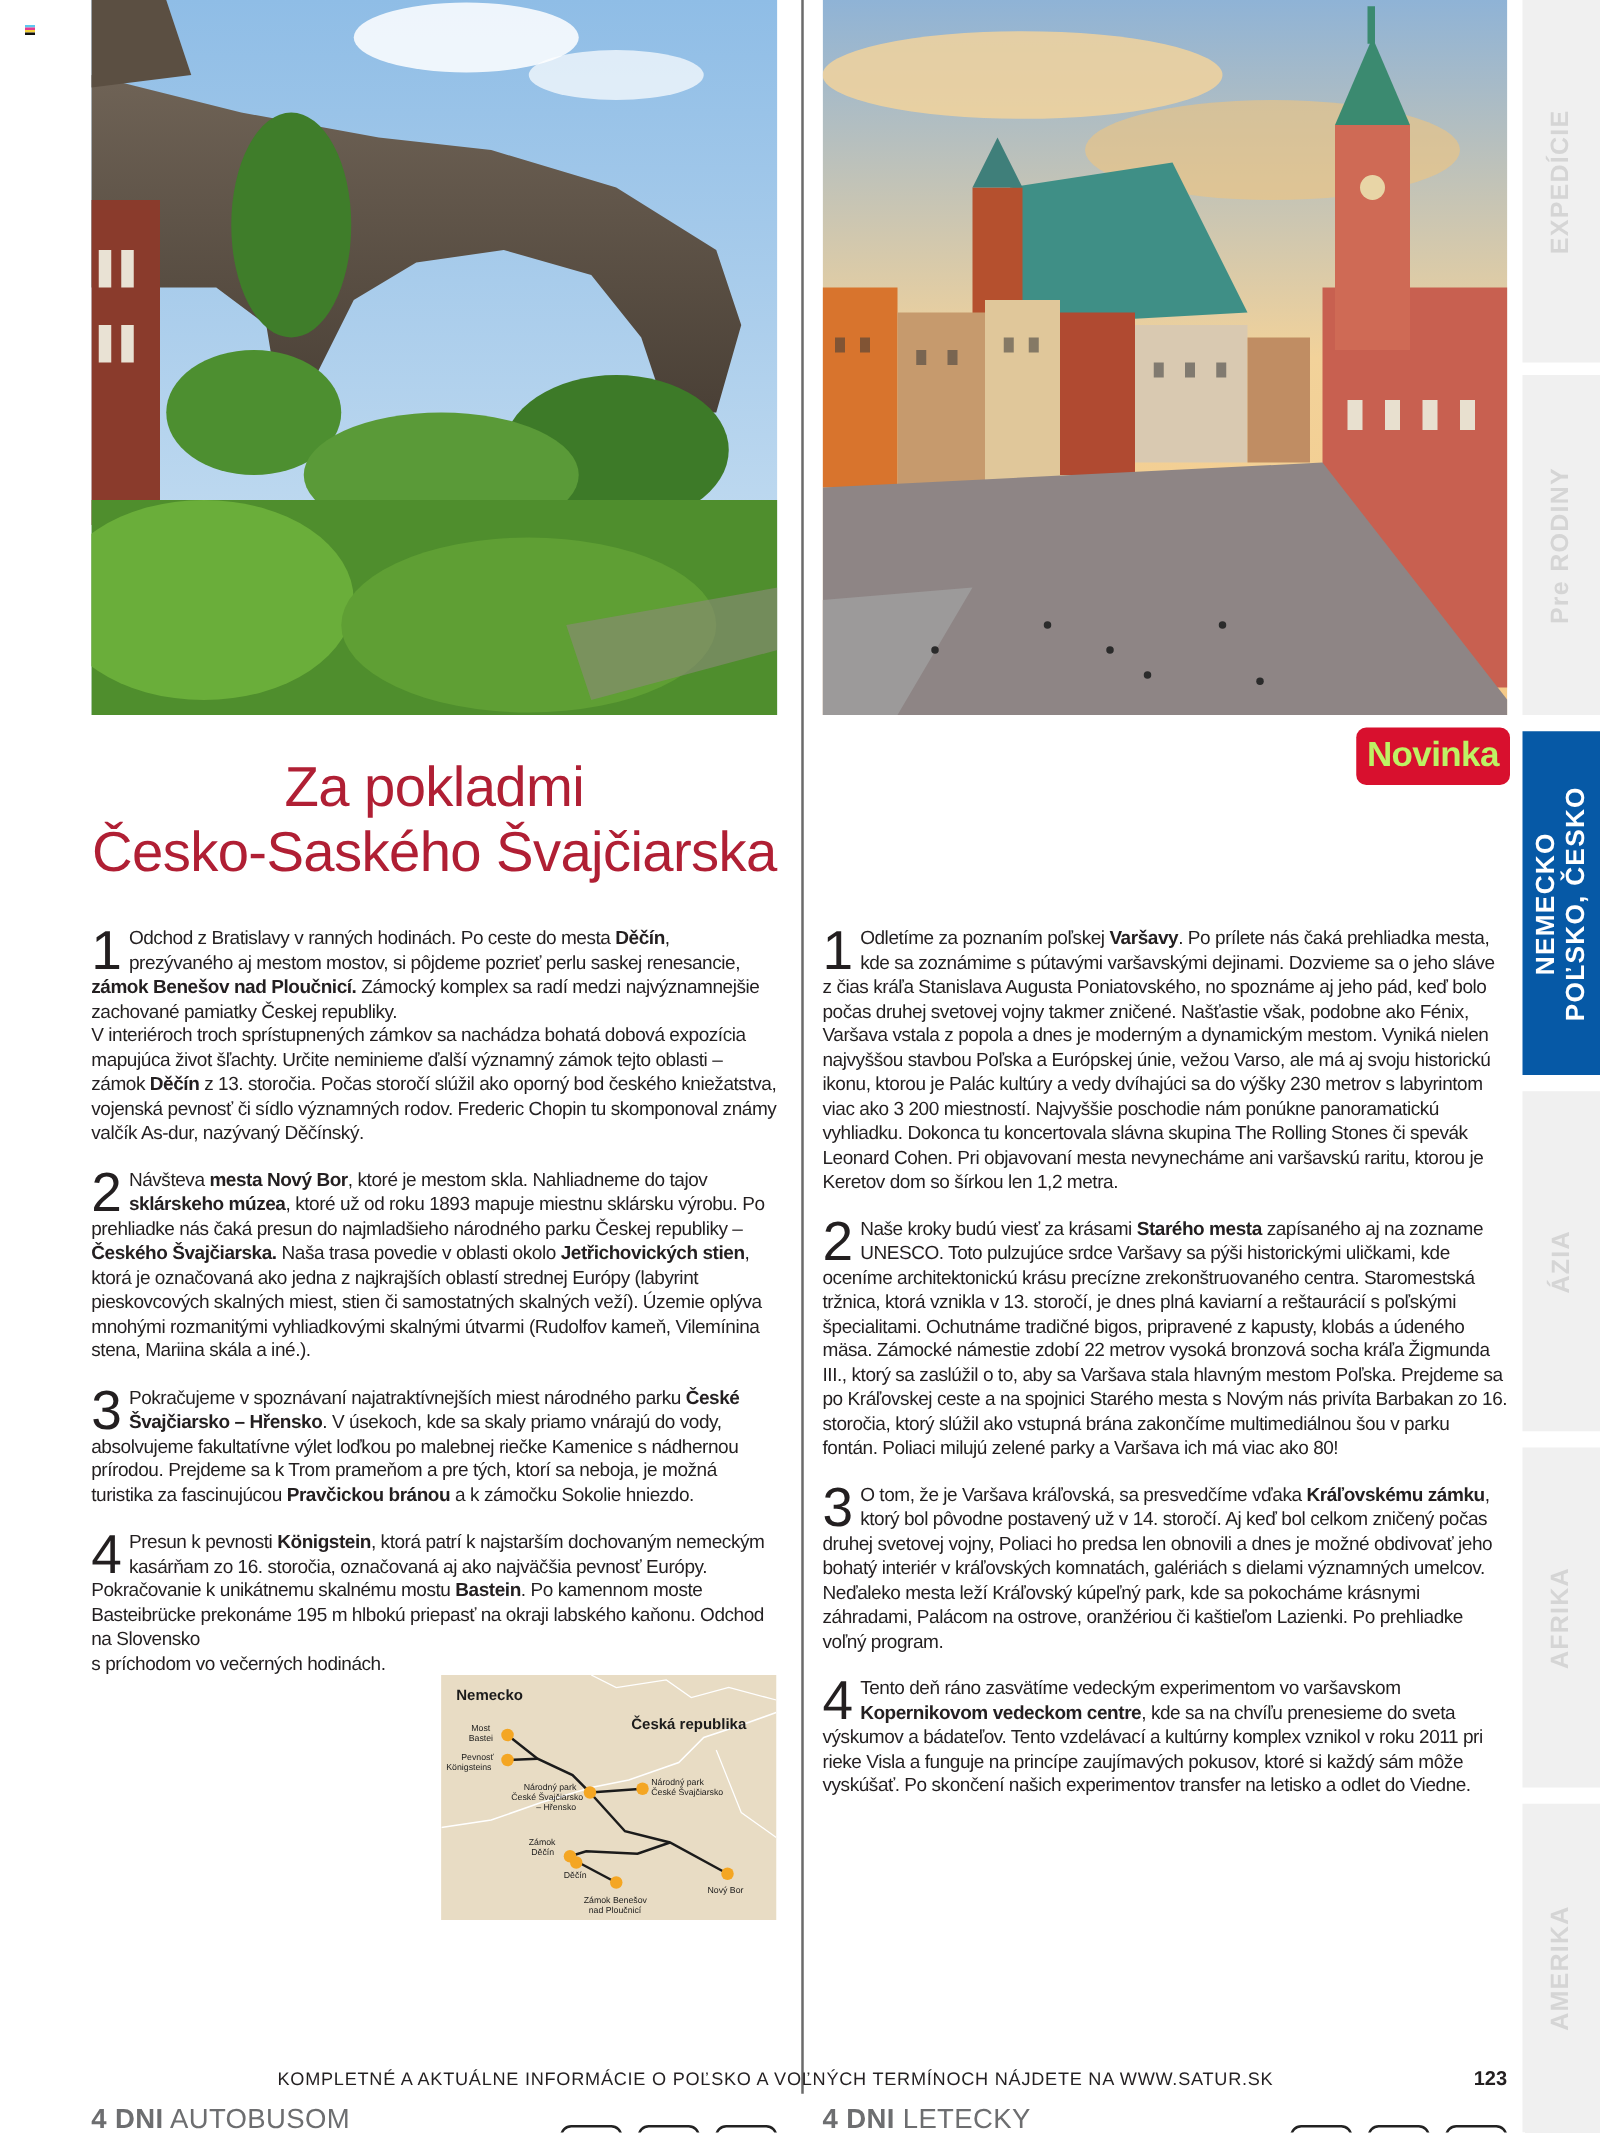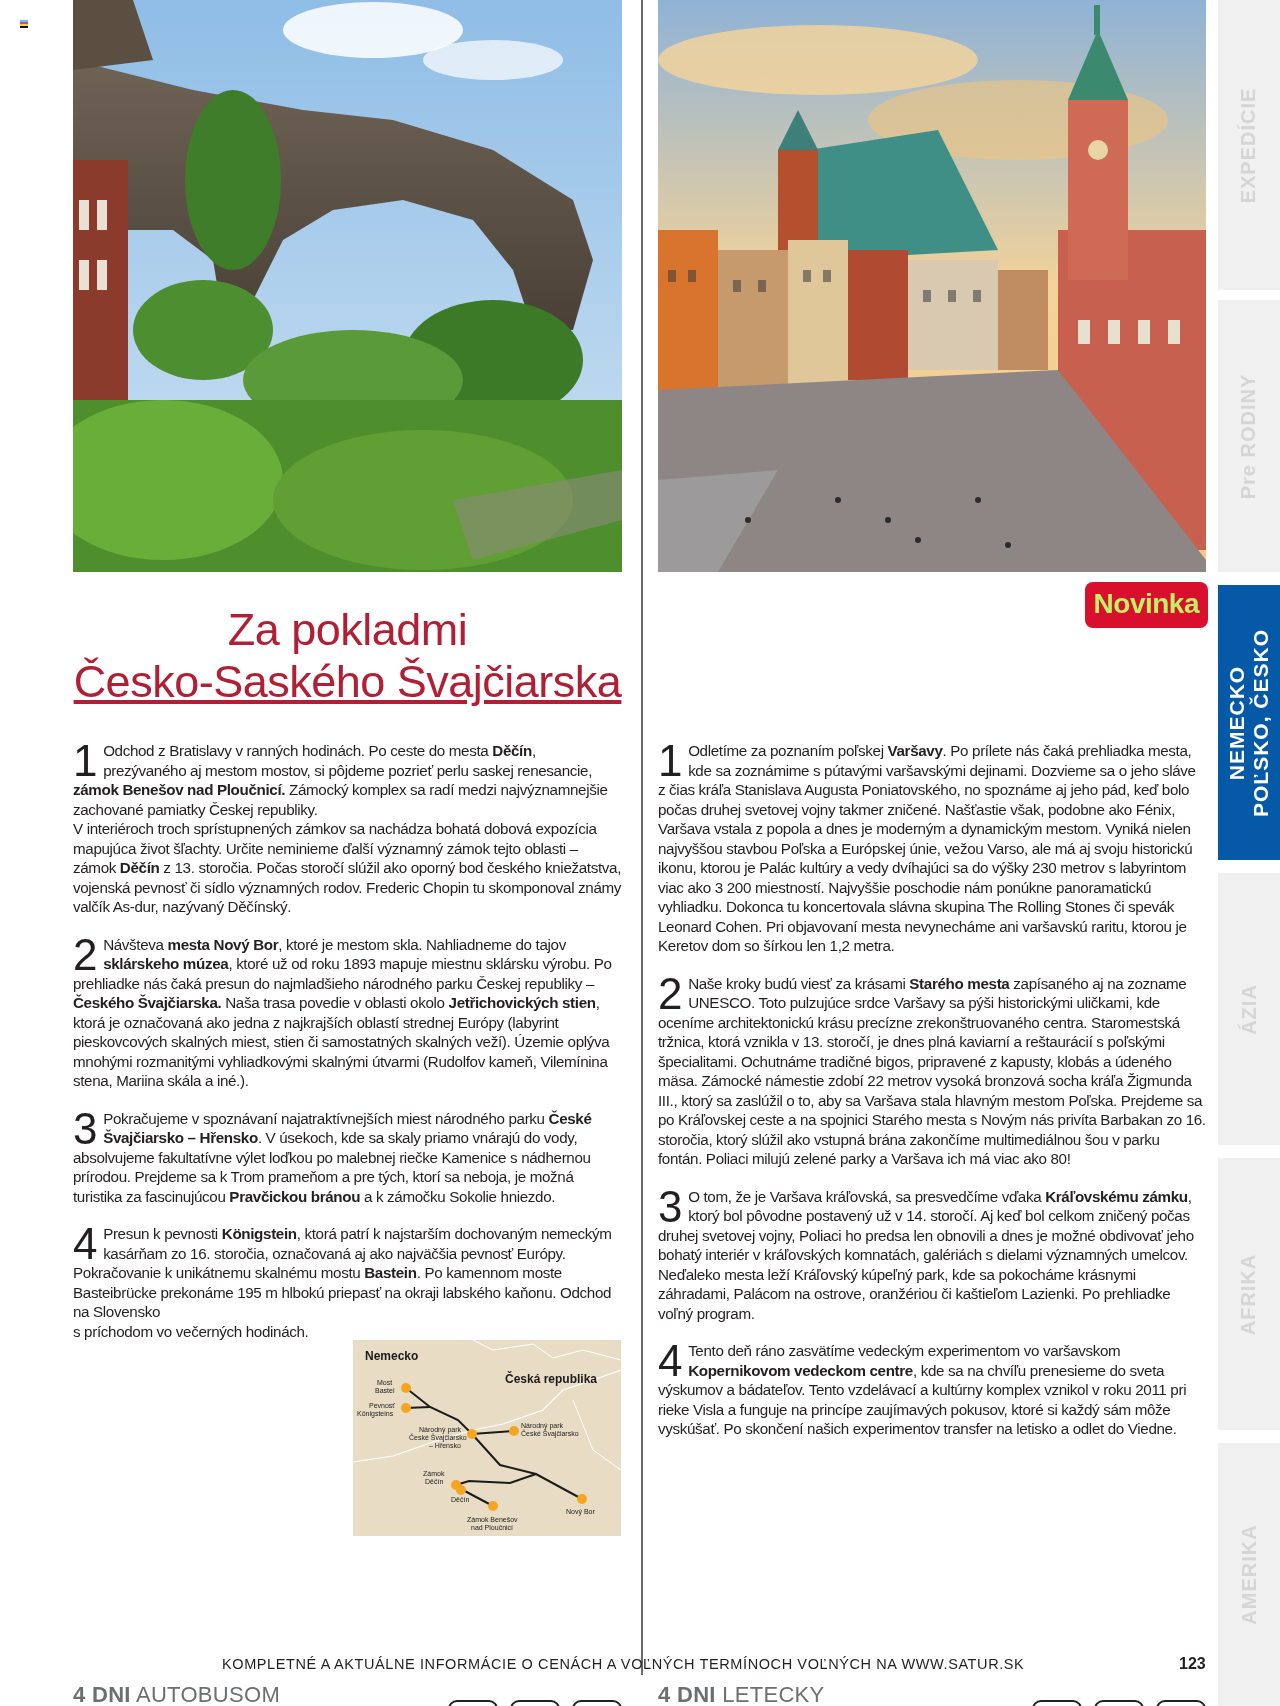--- a/index.html
+++ b/index.html
@@ -16,21 +16,21 @@
   .col-right { left: 658px; width: 548px; }
 
   .photo { position: absolute; top: 0; left: 0; width: 100%; height: 572px; overflow: hidden; }
   .photo svg { display: block; width: 100%; height: 100%; }
 
   .badge { position: absolute; right: -2px; top: 548px; background: #d8102e; color: #bef264; font-weight: bold;
            font-size: 28px; padding: 6px 9px 8px; border-radius: 8px; letter-spacing: -0.5px; margin-top: 34px; }
 
   .title { position: absolute; left: 0; width: 100%; text-align: center; color: #b01f34; font-weight: normal; }
   .title .l1 { display: block; font-size: 45px; line-height: 52px; letter-spacing: -0.5px; }
-  .title .l2 { display: block; font-size: 45px; line-height: 52px; letter-spacing: -0.5px; text-decoration: underline; }
+  .title .l2 { display: block; font-size: 45px; line-height: 52px; letter-spacing: -0.5px; }
   .title.small .l2 { font-size: 32px; line-height: 40px; }
 
   .days { position: absolute; left: 0; width: 100%; }
   .day { font-size: 15.2px; line-height: 19.5px; letter-spacing: -0.35px; margin-bottom: 18px; position: relative; }
   .day .num { float: left; font-size: 44px; line-height: 37px; font-weight: 300; margin: 1px 6px 0 0; color: #231f20; font-family: "Liberation Sans Narrow", "Liberation Sans", sans-serif; }
   .day b { font-weight: bold; }
 
   .map { position: absolute; left: 280px; top: 1340px; width: 268px; height: 196px; background: #e8dcc4; overflow: hidden; }
   .map svg { display: block; }
 
@@ -320,21 +320,21 @@
               <path d="M15,15 L13,26 L10,37 M13,26 L19,37 M14,17 L8,24 M16,17 L24,20"></path>
               <path d="M24,4 V22"></path>
             </g>
             <path d="M24,4 L31,6 L24,9 Z" fill="#222"></path>
           </svg>
       </div>
     </div>
   </div>
 </section>
 
-<div class="bottom-line">KOMPLETNÉ A AKTUÁLNE INFORMÁCIE O CENÁCH A VOĽNÝCH TERMÍNOCH VOĽNÝCH NA WWW.SATUR.SK</div>
+<div class="bottom-line">KOMPLETNÉ A AKTUÁLNE INFORMÁCIE O POĽSKO A VOĽNÝCH TERMÍNOCH NÁJDETE NA WWW.SATUR.SK</div>
 <div class="page-num">123</div>
 
 <nav class="side-tabs">
   <div class="side-tab" style="top:0;height:290px">
       <span>EXPEDÍCIE</span>
     </div>
   <div class="side-tab" style="top:300px;height:272px">
       <span>Pre RODINY</span>
     </div>
   <div class="side-tab active" style="top:585px;height:275px">

